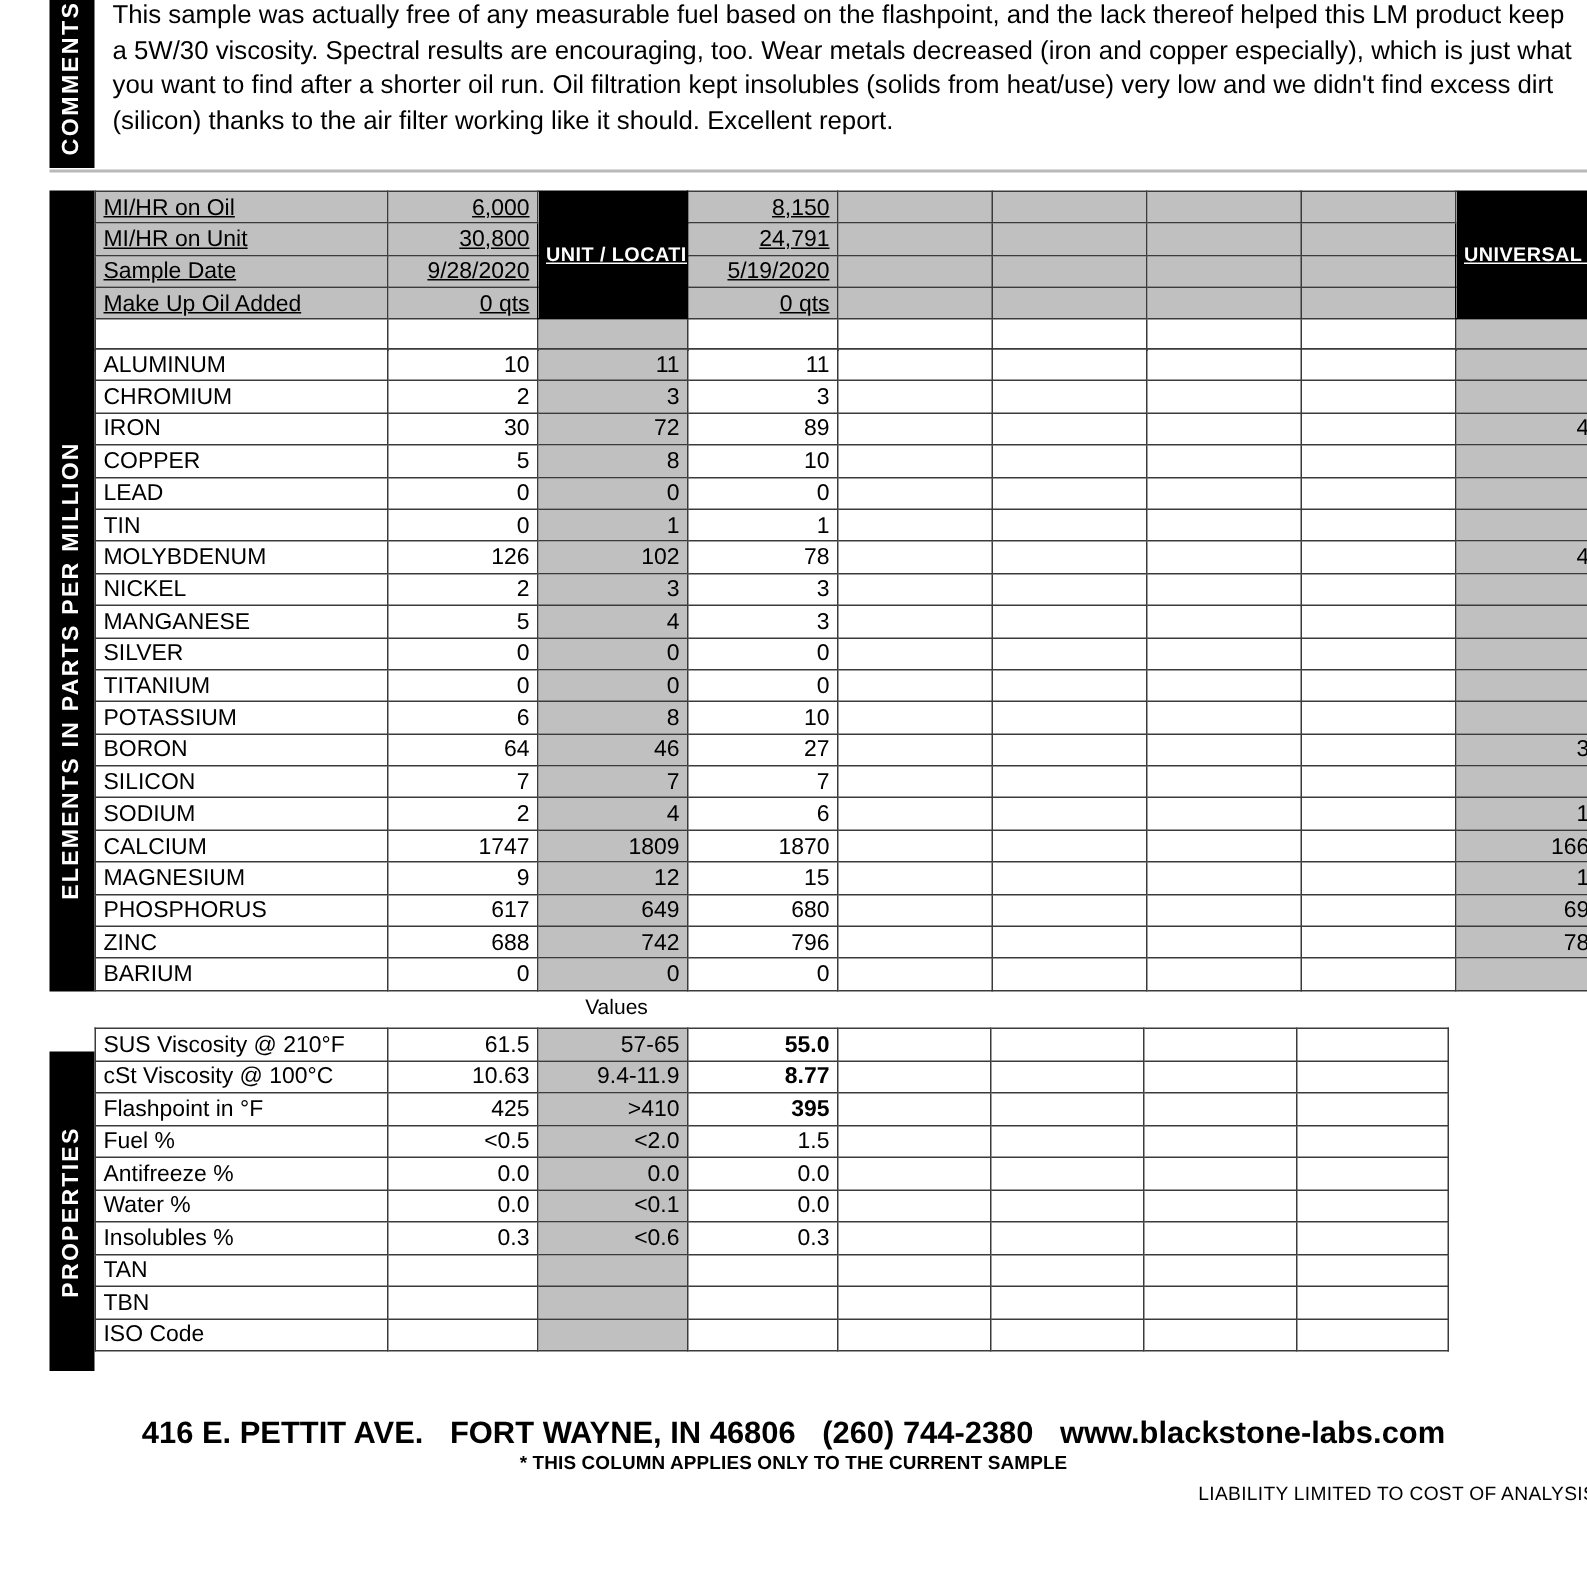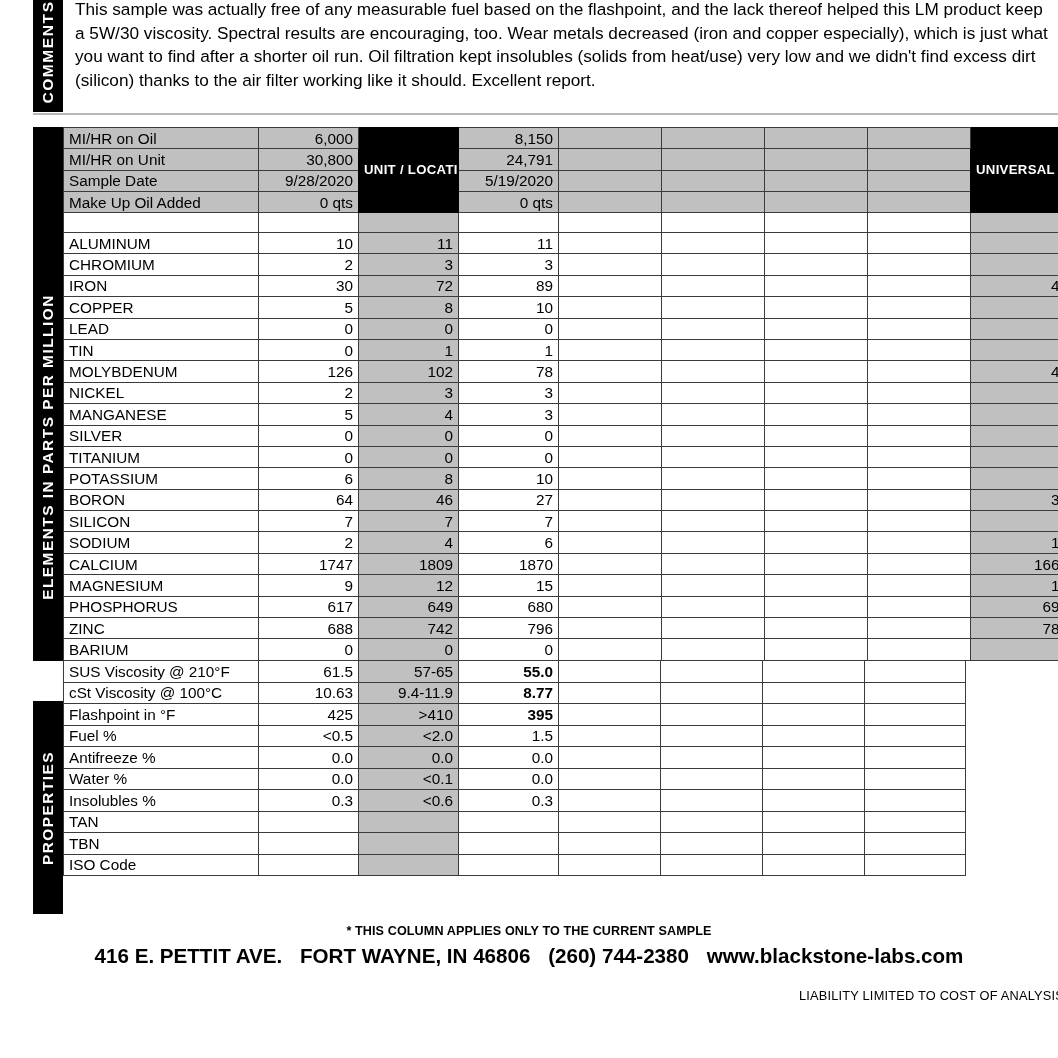--- a/index.html
+++ b/index.html
@@ -103,46 +103,46 @@
     left: 50%; top: 50%;
     transform: translate(-50%,-50%) rotate(-90deg);
     white-space: nowrap;
     color: #fff;
     font-weight: bold;
     letter-spacing: 1.5px;
   }
 
   
   #elements-header { left: 63px; top: 127px; width: 1010px; }
-  #elements-header td { height: 21.3px; }
+  #elements-header td { height: 21.3px; text-decoration: underline; }
   #elements-body { left: 63px; top: 232px; width: 1010px; }
   #elements-tab { left: 33px; top: 232px; height: 429px; }
   #elements-tab .vtext { font-size: 15.4px; }
   #header-tab { left: 33px; top: 127px; height: 105px; background:#000; width:30px; position:absolute; }
 
   
   .vsb {
     position: absolute;
     left: 361px; top: 662px;
     width: 100px;
     text-align: center;
     font-size: 14px;
     line-height: 19.5px;
   }
 
   
-  #props-body { left: 63px; top: 660px; width: 902px; }
+  #props-body { left: 63px; top: 685px; width: 902px; }
   #props-body td { height: 21.5px; }
   #props-tab { left: 33px; top: 701px; height: 213px; }
   #props-tab .vtext { font-size: 15.4px; }
 
   
   .footnote {
     position: absolute;
-    left: 0; top: 924px; width: 1058px;
+    left: 0; top: 968px; width: 1058px;
     text-align: center;
     font-size: 12.6px;
     font-weight: bold;
     letter-spacing: 0.1px;
   }
   .address {
     position: absolute;
     left: 0; top: 944px; width: 1058px;
     text-align: center;
     font-size: 20.6px;

